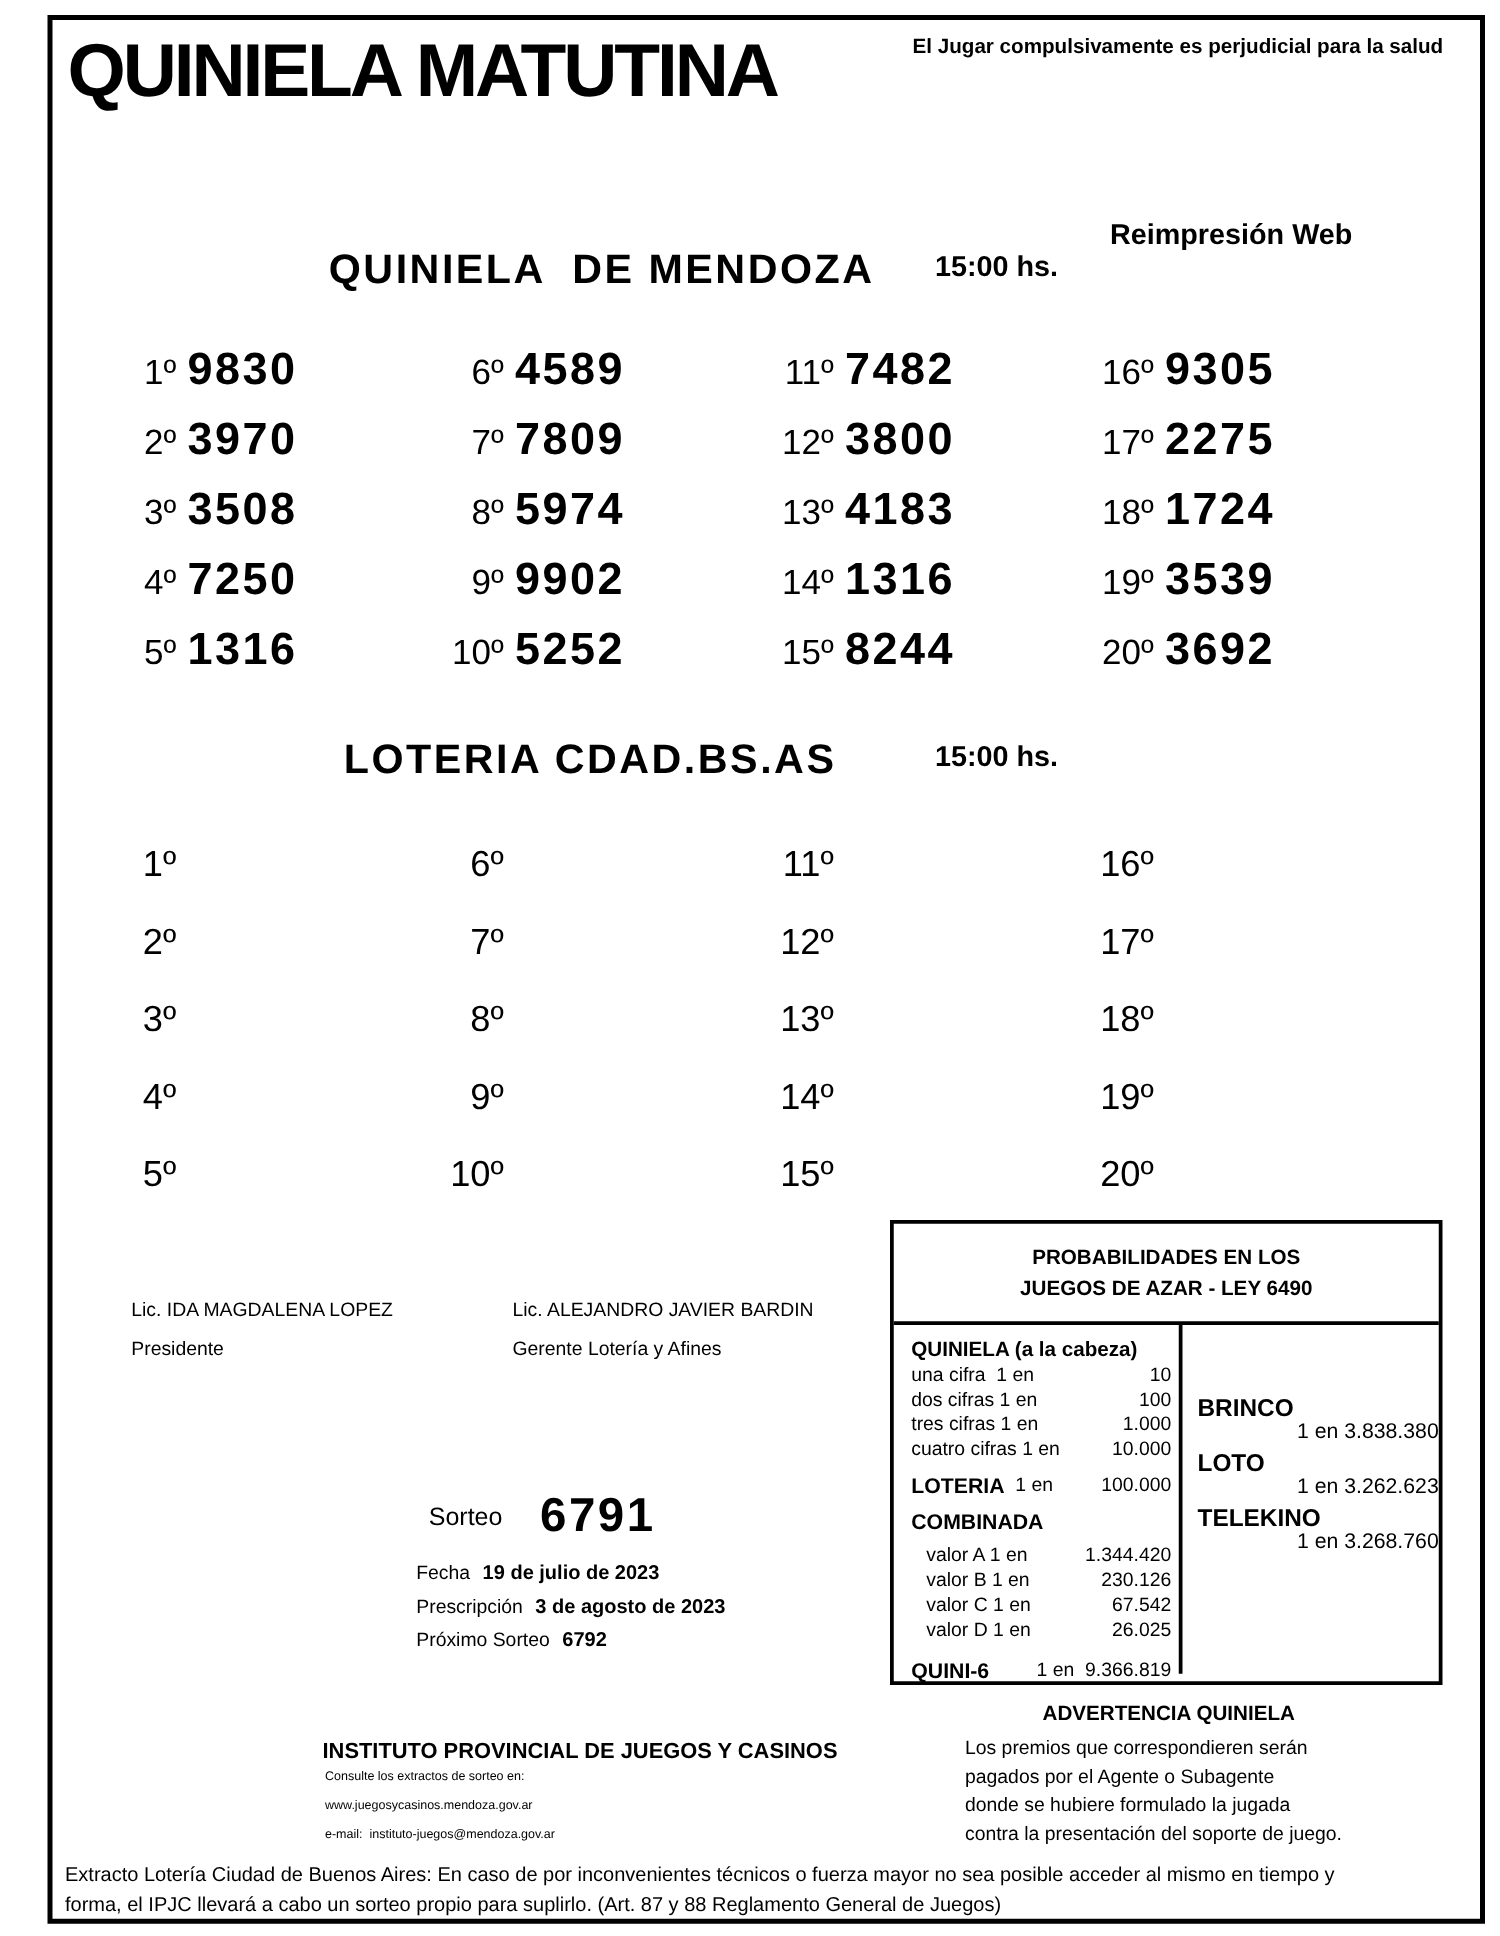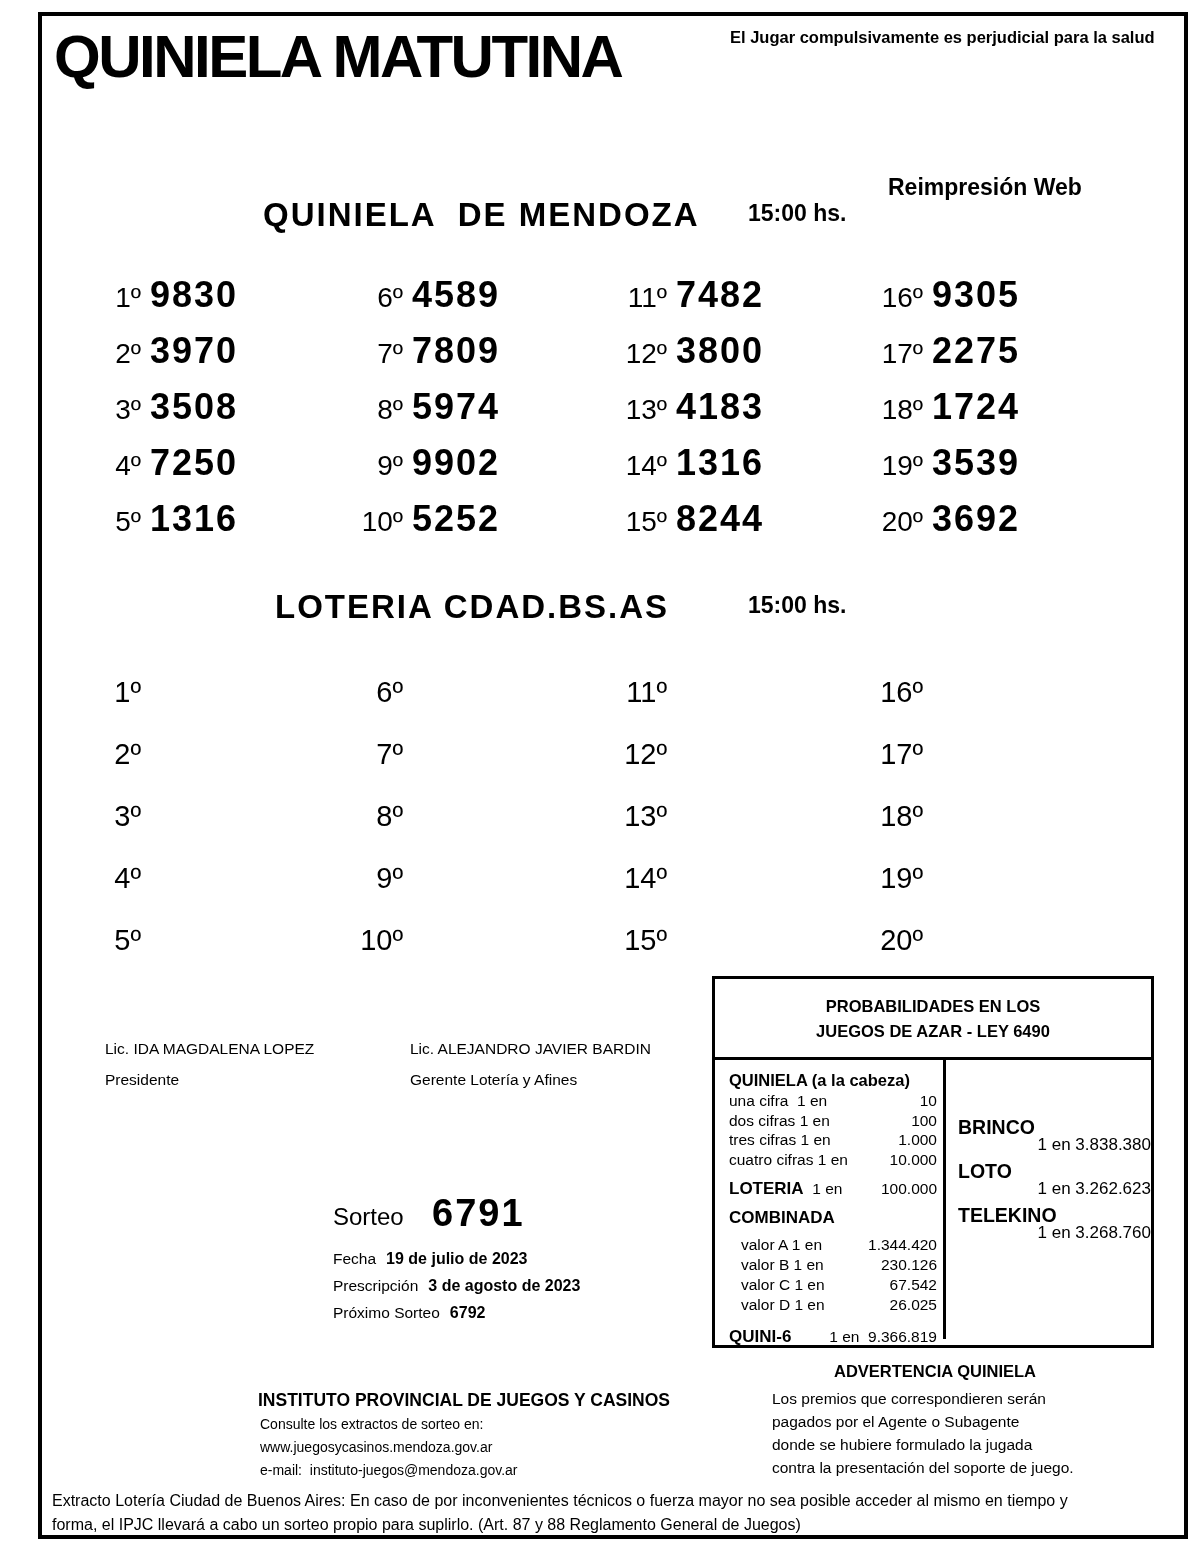--- a/index.html
+++ b/index.html
@@ -24,21 +24,21 @@
   .mcell .pos{width:56px;text-align:right;font-size:28px;}
   .mcell .num{font-size:36px;font-weight:bold;margin-left:9px;letter-spacing:2px;}
   #bsas-grid .pos{font-size:29px;}
 
   .bsas-title{left:275px;top:588px;font-size:33px;font-weight:bold;letter-spacing:2px;}
   .bsas-time{left:748px;top:592px;font-size:23px;font-weight:bold;}
 
   .sig-name{top:1040px;font-size:15.5px;}
   .sig-role{top:1071px;font-size:15.5px;}
 
-  .sorteo-label{left:333px;top:1203px;font-size:24px;}
+  .sorteo-label{left:343px;top:1203px;font-size:20px;}
   .sorteo-number{left:432px;top:1192px;font-size:38px;font-weight:bold;letter-spacing:2px;}
   .draw-row{left:333px;font-size:15.5px;}
   .draw-row .val{font-weight:bold;font-size:16px;margin-left:10px;}
 
   .prob-box{left:712px;top:976px;width:436px;height:366px;border:3px solid #000;box-sizing:content-box;}
   .prob-header{height:63px;padding-top:15px;border-bottom:3px solid #000;text-align:center;
                font-size:16.5px;font-weight:bold;line-height:25px;}
   .prob-body{display:flex;height:279px;}
   .prob-left{width:231px;border-right:3px solid #000;padding:10px 6px 0 14px;box-sizing:border-box;font-size:15.5px;}
   .prob-right{flex:1;padding:56px 0 0 12px;}
@@ -59,21 +59,21 @@
   .game-block .gval{font-size:17px;text-align:right;margin-top:-4px;line-height:22px;}
   .game-block{margin-bottom:4px;}
   .poceada-row{display:flex;align-items:baseline;margin-top:16px;}
   .poceada-row .gname{font-weight:bold;font-size:19.5px;}
   .poceada-row .gval{font-size:17px;margin-left:16px;}
 
   .adv-title{left:745px;top:1362px;width:380px;text-align:center;font-size:16.5px;font-weight:bold;}
   .adv-line{left:772px;font-size:15.5px;}
 
   .inst-title{left:258px;top:1390px;font-size:17.5px;font-weight:bold;}
-  .inst-line{left:260px;font-size:14px;}
+  .inst-line{left:260px;font-size:10px;}
 
   .footer-line{left:52px;width:1100px;font-size:16px;}
 </style>
 </head>
 <body>
 
 <div id="page">
 
   <div class="abs page-border"></div>
 

